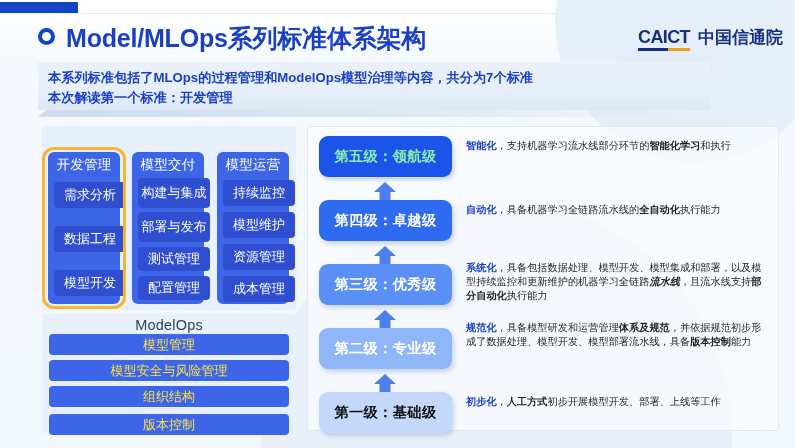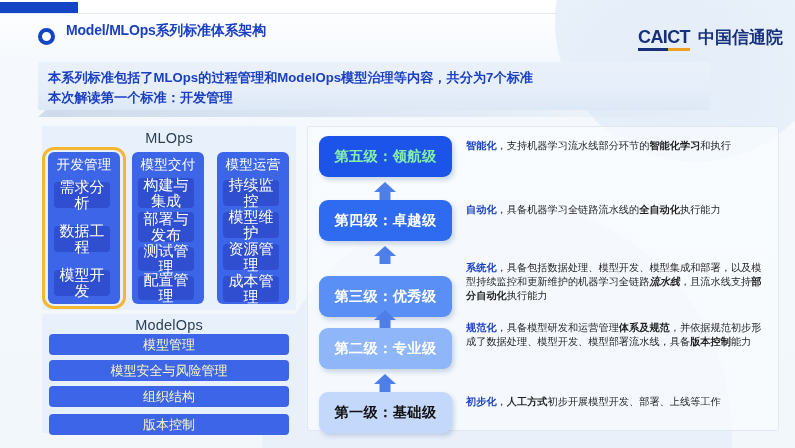--- a/index.html
+++ b/index.html
@@ -37,21 +37,21 @@
     opacity:.85;
   }
   
   .hdr{position:absolute;left:0;top:16px;width:795px;height:44px;}
   .hdr-bullet{
     position:absolute;left:38px;top:12px;width:17px;height:17px;
     border:4.5px solid #1344c4;border-radius:50%;box-sizing:border-box;
   }
   .hdr-title{
     position:absolute;left:66px;top:6px;
-    font-size:14px;font-weight:bold;color:#1a3fc4;letter-spacing:-.2px;
+    font-size:25px;font-weight:bold;color:#1a3fc4;letter-spacing:-.2px;
     white-space:nowrap;
   }
   .logo{
     position:absolute;right:12px;top:10px;
     display:flex;align-items:baseline;gap:8px;white-space:nowrap;
   }
   .logo-en{
     font-size:18px;font-weight:bold;color:#17307d;letter-spacing:-.6px;
     position:relative;padding-bottom:3px;
   }
@@ -103,35 +103,35 @@
     background:#3d65e8;border-radius:6px;
   }
   .pillar.p1{left:6px;}
   .pillar.p2{left:90px;}
   .pillar.p3{left:175px;}
   .pillar-head{
     position:absolute;left:0;top:4px;width:100%;text-align:center;
     font-size:13.5px;color:#ffffff;letter-spacing:.3px;
   }
   .chip{
-    position:absolute;left:6px;width:56px;
+    position:absolute;left:6px;width:72px;
     background:#2f4fd0;border-radius:4px;
-    color:#ffffff;font-size:15px;text-align:center;
+    color:#ffffff;font-size:13px;text-align:center;
     display:flex;align-items:center;justify-content:center;
     line-height:1.08;
   }
   .highlight-ring{
     position:absolute;left:0px;top:21px;width:84px;height:162px;
     border:3px solid #f5b731;border-radius:12px;box-sizing:border-box;
     pointer-events:none;
   }
   .bar{
     position:absolute;left:7px;width:240px;height:21px;
     background:#3d65e8;border-radius:4px;
-    color:#fef9c3;font-size:13px;text-align:center;
+    color:#fde047;font-size:13px;text-align:center;
     display:flex;align-items:center;justify-content:center;
   }
   
   .right-panel{
     position:absolute;left:307px;top:126px;width:472px;height:305px;
     background:rgba(250,252,255,.72);
     border:1px solid #e2e8f0;border-radius:3px;box-sizing:border-box;
   }
   .lvl-box{
     position:absolute;left:11px;width:133px;height:41px;
@@ -175,21 +175,20 @@
   </div>
 
   <div class="sub-banner">
     <div class="sub-line l1">本系列标准包括了MLOps的过程管理和ModelOps模型治理等内容，共分为7个标准</div>
     <div class="sub-line l2">本次解读第一个标准：开发管理</div>
   </div>
 
   <div class="left-panel">
     <div class="mlops-bg"></div>
     <div class="modelops-bg"></div>
-    <div class="sec-title mlops">MLOps</div>
     <div class="sec-title modelops">ModelOps</div>
     <div id="pillars-host">
         <div class="pillar p1">
           <div class="pillar-head">开发管理</div>
           <div class="chip" style="top: 30px; height: 26px;">需求分析</div>
           <div class="chip" style="top: 74px; height: 26px;">数据工程</div>
           <div class="chip" style="top: 118px; height: 26px;">模型开发</div>
         </div>
         <div class="highlight-ring"></div>
         <div class="pillar p2">
@@ -214,21 +213,21 @@
         <div class="bar" style="top: 288px;">版本控制</div>
       </div>
   </div>
 
   <div class="right-panel">
     <div id="levels-host">
         <div class="lvl-box" style="top: 9px; background: rgb(28, 83, 232); color: #86efac;">第五级：领航级</div>
         <div class="lvl-desc" style="top: 12px;"><span class="kw">智能化</span><span>，支持机器学习流水线部分环节的</span><span style="font-weight: bold;">智能化学习</span><span>和执行</span></div>
         <div class="lvl-box" style="top: 73px; background: rgb(47, 107, 240); color: rgb(255, 255, 255);">第四级：卓越级</div>
         <div class="lvl-desc" style="top: 76px;"><span class="kw">自动化</span><span>，具备机器学习全链路流水线的</span><span style="font-weight: bold;">全自动化</span><span>执行能力</span></div>
-        <div class="lvl-box" style="top: 149px; background: rgb(90, 144, 245); color: rgb(255, 255, 255);">第三级：优秀级</div>
+        <div class="lvl-box" style="top: 137px; background: rgb(90, 144, 245); color: rgb(255, 255, 255);">第三级：优秀级</div>
         <div class="lvl-desc" style="top: 134px;"><span class="kw">系统化</span><span>，具备包括数据处理、模型开发、模型集成和部署，以及模型持续监控和更新维护的机器学习全链路</span><span style="font-weight: bold; font-style: italic;">流水线</span><span>，且流水线支持</span><span style="font-weight: bold;">部分自动化</span><span>执行能力</span></div>
         <div class="lvl-box" style="top: 201px; background: rgb(143, 182, 248); color: rgb(255, 255, 255);">第二级：专业级</div>
         <div class="lvl-desc" style="top: 194px;"><span class="kw">规范化</span><span>，具备模型研发和运营管理</span><span style="font-weight: bold;">体系及规范</span><span>，并依据规范初步形成了数据处理、模型开发、模型部署流水线，具备</span><span style="font-weight: bold;">版本控制</span><span>能力</span></div>
         <div class="lvl-box" style="top: 265px; background: rgb(195, 216, 251); color: rgb(16, 16, 16);">第一级：基础级</div>
         <div class="lvl-desc" style="top: 268px;"><span class="kw">初步化</span><span>，</span><span style="font-weight: bold;">人工方式</span><span>初步开展模型开发、部署、上线等工作</span></div>
         <div class="arrow" style="top: 54px;">
           <svg width="28" height="20" viewBox="0 0 28 20">
             <path d="M14 1 L25 11 L19.5 11 L19.5 19 L8.5 19 L8.5 11 L3 11 Z" fill="#4e7fe8"></path>
           </svg>
         </div>

